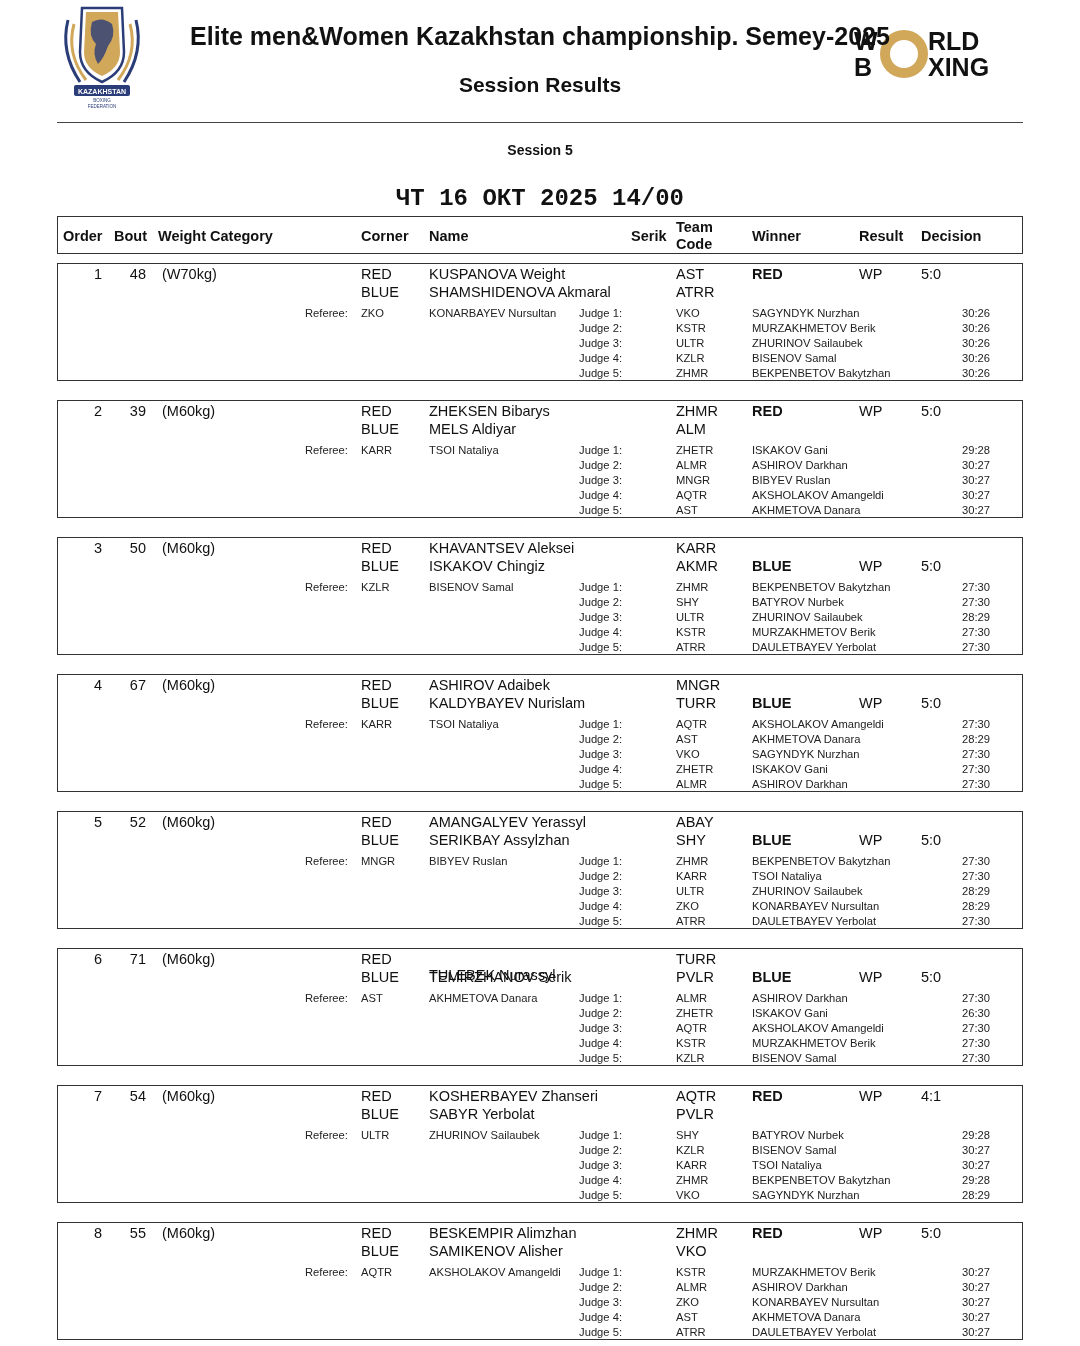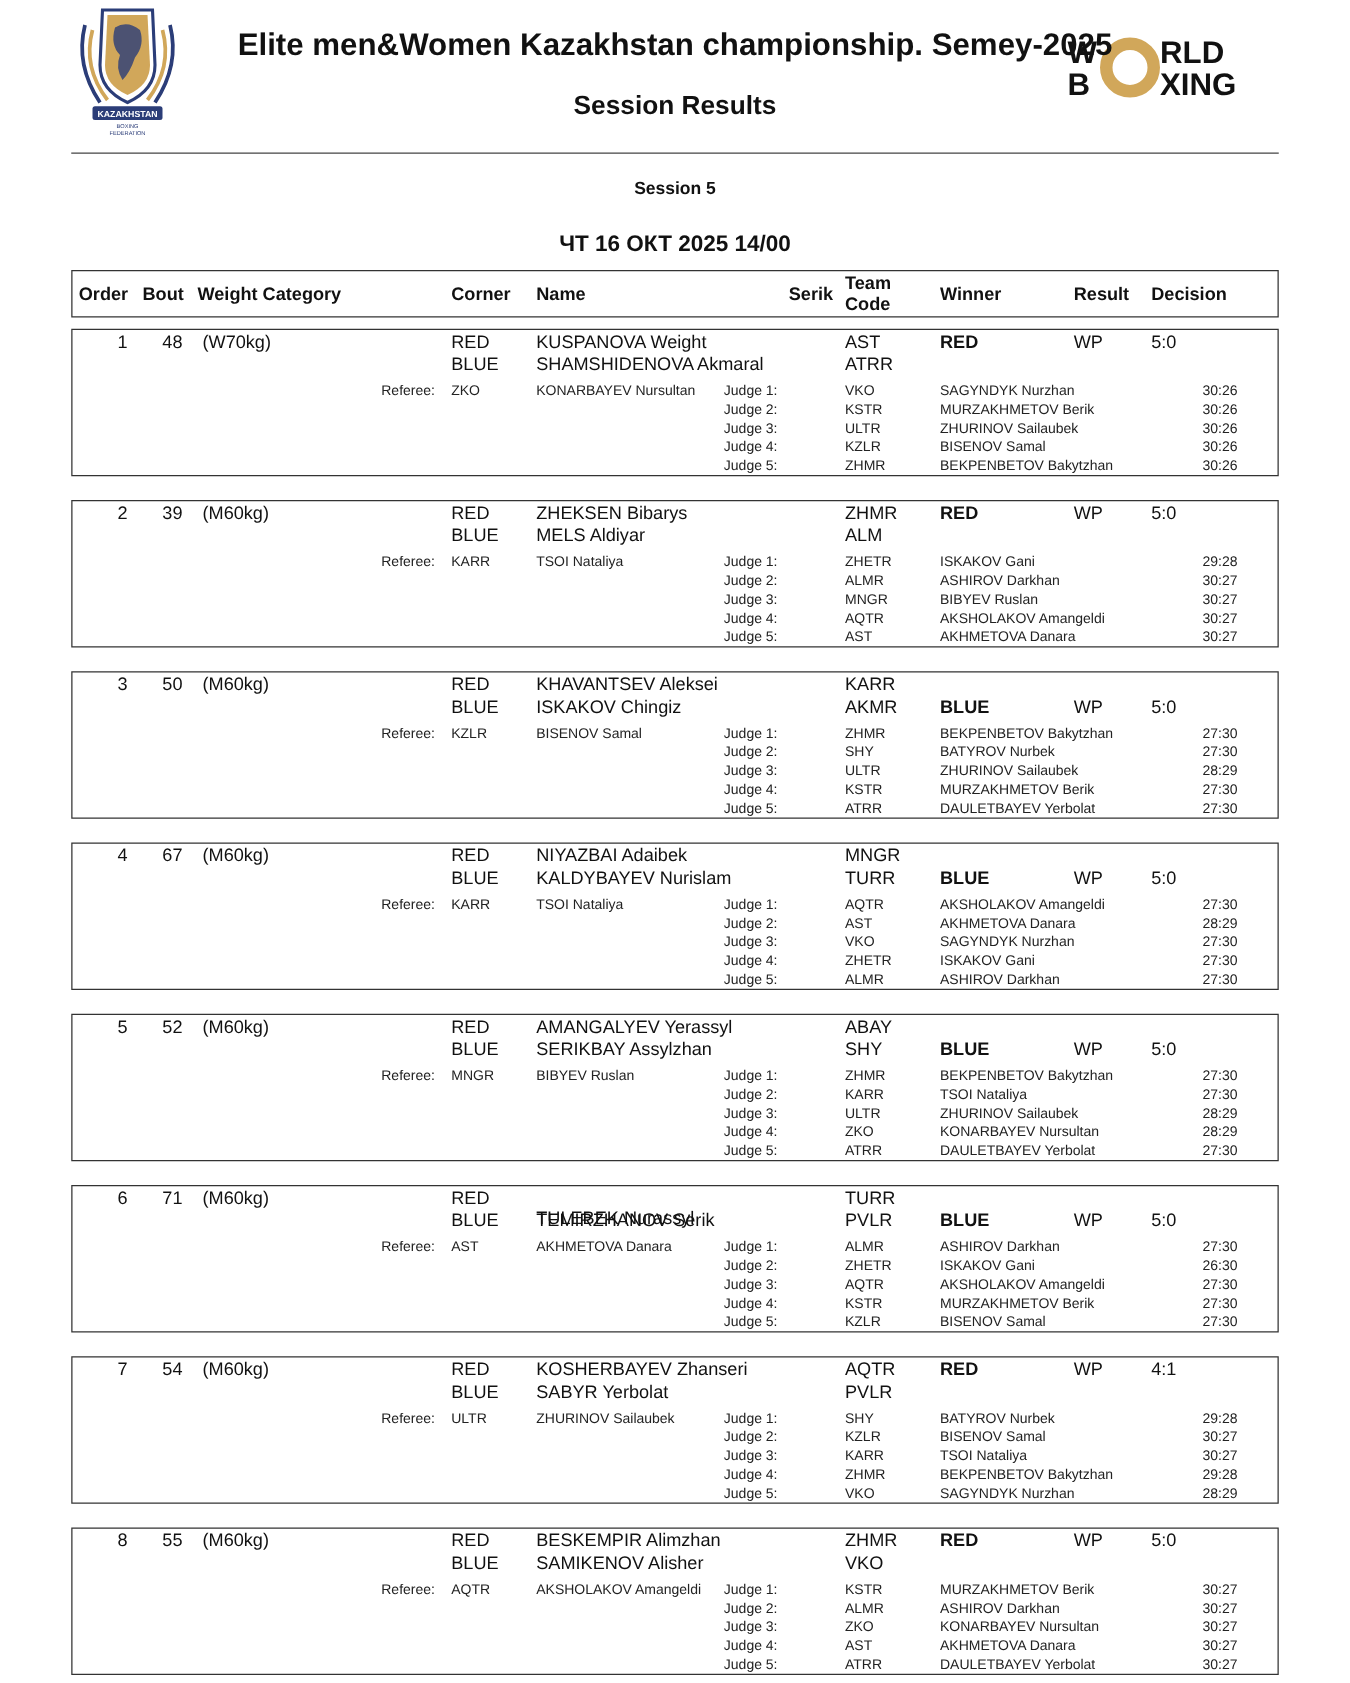--- a/index.html
+++ b/index.html
@@ -5,21 +5,21 @@
   html, body { margin:0; padding:0; background:#ffffff; }
   body { width:1080px; height:1346px; position:relative; overflow:hidden;
          font-family:"Liberation Sans", sans-serif; color:#111; }
   .logo-left { position:absolute; left:58px; top:2px; width:88px; height:108px; }
   .logo-right { position:absolute; left:852px; top:28px; width:160px; height:54px; }
   .title { position:absolute; left:0; width:1080px; text-align:center; font-weight:bold; }
   .t1 { top:22px; font-size:25px; }
   .t2 { top:73px; font-size:21px; }
   .hr { position:absolute; left:57px; top:122px; width:966px; height:1px; background:#444; }
   .t3 { top:142px; font-size:14px; }
-  .t4 { top:185px; font-size:18px; }
+  .t4 { top:185px; font-size:24px;font-family:Liberation Mono, monospace; }
   .header { position:absolute; left:57px; top:216px; width:964px; height:36px; border:1.5px solid #333; }
   .header span { position:absolute; top:11px; font-size:14.5px; font-weight:bold; }
   .header .tc { top:2px; line-height:17px; }
   .bout { position:absolute; left:57px; width:964px; height:116px; border:1.5px solid #333; }
   .bout .c { position:absolute; font-size:14.5px; white-space:nowrap; }
   .bout .s { position:absolute; font-size:11.2px; white-space:nowrap; color:#222; }
   .bout .b { font-weight:bold; }
   .r { text-align:right; }
 </style>
 </head>
@@ -193,21 +193,21 @@
         <span class="s" style="left:694px;top:102.6px">DAULETBAYEV Yerbolat</span>
         <span class="s" style="left:904px;top:102.6px">27:30</span>
       </div>
   </div>
     <div class="bout" style="top: 674px;">
     <span class="c r" style="left:0;width:44px;top:2px">4</span>
     <span class="c r" style="left:40px;width:48px;top:2px">67</span>
     <span class="c" style="left:104px;top:2px">(M60kg)</span>
     <span class="c" style="left:303px;top:2px">RED</span>
     <span class="c" style="left:303px;top:20px">BLUE</span>
-    <span class="c" style="left:371px;top:2px">NIYAZBAI Adaibek</span>
+    <span class="c" style="left:371px;top:2px">ASHIROV Adaibek</span>
     <span class="c" style="left:371px;top:20px">KALDYBAYEV Nurislam</span>
     <span class="c" style="left:618px;top:2px">MNGR</span>
     <span class="c" style="left:618px;top:20px">TURR</span>
     <span class="c b wn" style="left: 694px; top: 20px;">BLUE</span>
     <span class="c wn" style="left: 801px; top: 20px;">WP</span>
     <span class="c wn" style="left: 863px; top: 20px;">5:0</span>
     <span class="s" style="left:247px;top:43px">Referee:</span>
     <span class="s" style="left:303px;top:43px">KARR</span>
     <span class="s" style="left:371px;top:43px">TSOI Nataliya</span>
     <div class="judges">

